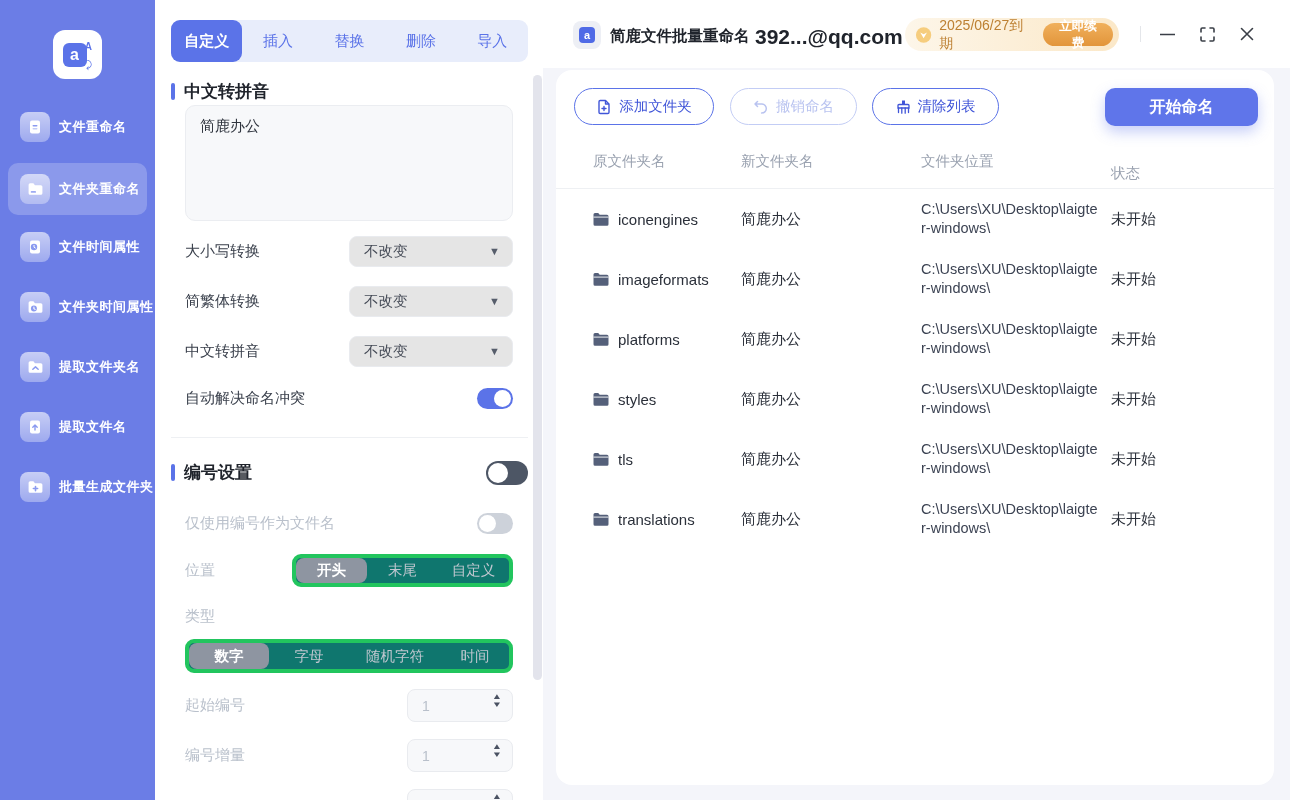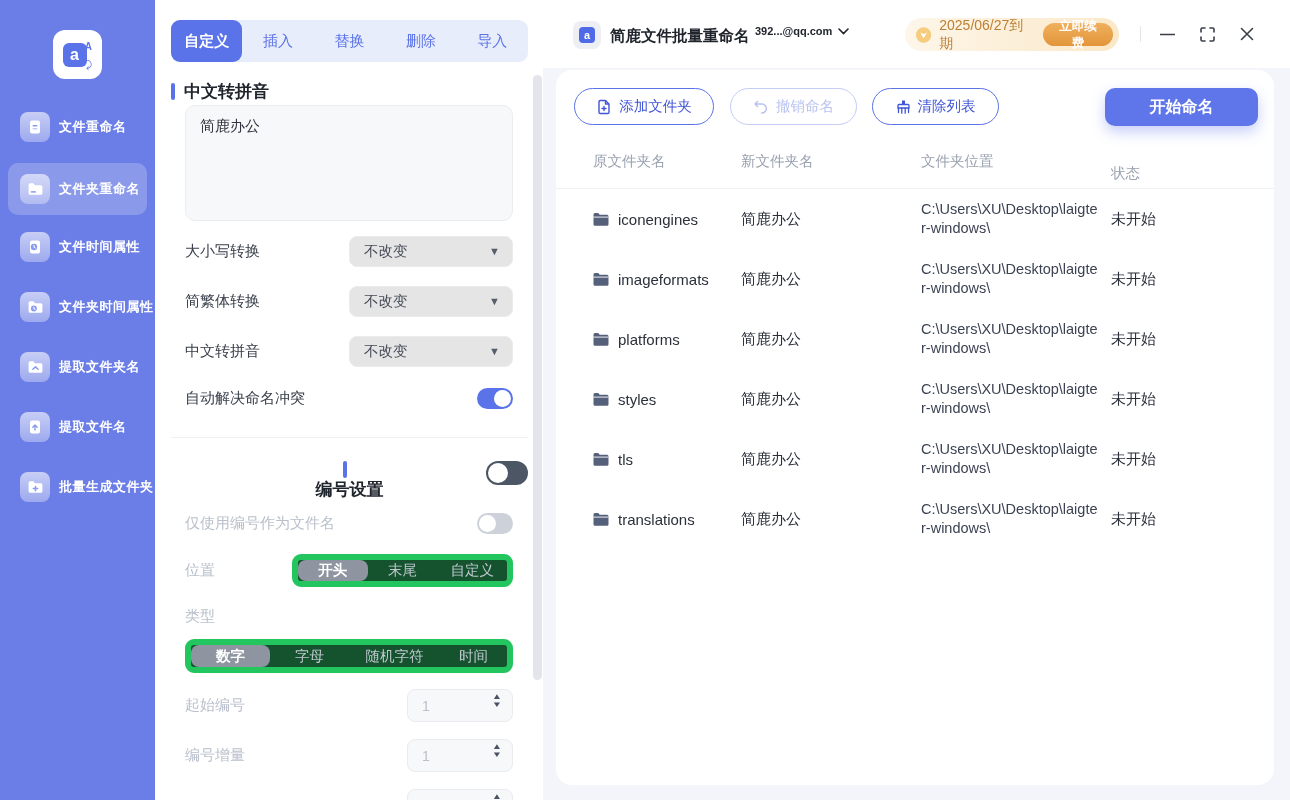--- a/index.html
+++ b/index.html
@@ -43,41 +43,41 @@
                border-radius:8px; display:flex; align-items:center; padding:0 12px 0 14px; cursor:pointer; }
   .selectbox .sel-val { font-size:14.5px; color:#454b57; flex:1; }
   .caret { color:#565d6b; font-size:11px; line-height:1; }
   .toggle { position:absolute; right:0; width:36px; height:21px; border-radius:11px; cursor:pointer; }
   .toggle .knob { position:absolute; top:2px; width:17px; height:17px; background:#fff; border-radius:50%; }
   .toggle.on { background:#5b73e8; } .toggle.on .knob { right:2px; }
   .toggle.off-dark { background:#4d5665; width:42px; height:24px; border-radius:12px; }
   .toggle.off-dark .knob { width:20px; height:20px; left:2px; }
   .toggle.off-light { background:#cdd2da; } .toggle.off-light .knob { left:2px; }
   .divider { position:absolute; left:16px; top:437px; width:357px; height:1px; background:#eef0f3; }
-  .seg { background:#14532d; border:6px solid #22c55e; border-radius:9px; display:flex; height:33px; }
+  .seg { background:#0f766e; border:4px solid #22c55e; border-radius:9px; display:flex; height:33px; }
   .seg-item { display:flex; align-items:center; justify-content:center; font-size:14.5px; color:#c1c7d0;
               border-radius:8px; cursor:pointer; }
   .seg-item.selected { background:#8e95a1; color:#fff; font-weight:700; }
   .numinput { position:absolute; right:0; width:106px; height:33px; background:#f7f8fa; border:1px solid #e9ebef;
               border-radius:8px; display:flex; align-items:center; padding-left:14px; }
   .numinput input { border:none; background:transparent; outline:none; width:60px; font-size:14px; color:#b9c0cb;
                     font-family:inherit; }
   .spin { position:absolute; right:11px; top:3px; display:flex; flex-direction:column; line-height:1; cursor:pointer; }
   .spin span { font-size:8px; color:#4a5262; transform:scaleX(1.3); }
   .mid-scroll { position:absolute; right:1px; top:75px; width:9px; height:605px; background:#e3e4ec; border-radius:5px; }
 
   
   .right { position:relative; flex:1; height:800px; background:#f4f5fa; }
   .titlebar { position:absolute; top:0; left:0; right:0; height:68px; background:#fff; }
   .app-ic { position:absolute; left:30px; top:21px; width:28px; height:28px; background:#edeff5; border-radius:8px;
             display:flex; align-items:center; justify-content:center; }
   .app-ic-a { width:16px; height:16px; background:#4f6ae6; border-radius:4px; color:#fff; font-size:11px; font-weight:700;
               display:flex; align-items:center; justify-content:center; }
   .tb-title { position:absolute; left:67px; top:26px; font-size:15.5px; font-weight:700; color:#20242c; }
-  .tb-account { position:absolute; left:212px; top:25px; font-size:11px; font-weight:700; color:#20242c; display:flex; align-items:center; cursor:pointer; }
+  .tb-account { position:absolute; left:212px; top:25px; font-size:21px; font-weight:700; color:#20242c; display:flex; align-items:center; cursor:pointer; }
   .tb-account svg { margin-left:6px; }
   .vip-badge { position:absolute; left:362px; top:18px; width:214px; height:33px; border-radius:17px;
                background:linear-gradient(90deg,#fdf6e9,#fbe8c8); display:flex; align-items:center; padding:0 6px 0 10px; }
   .vip-date { font-size:14px; color:#bd8033; margin:0 10px 0 7px; }
   .renew-btn { margin-left:auto; height:23px; padding:0 11px; border-radius:12px; border:none;
                background:linear-gradient(180deg,#f0b05c,#e2953b); color:#fff; font-size:12.5px; font-weight:700;
                display:flex; align-items:center; cursor:pointer; font-family:inherit; }
   .tb-sep { position:absolute; left:597px; top:26px; width:1px; height:16px; background:#e4e6ea; }
   .win-btn { position:absolute; top:27px; width:18px; height:14px; display:flex; align-items:center; justify-content:center; cursor:pointer; }
 
@@ -224,21 +224,21 @@
 
     <div class="form-row" style="top:387px; height:22px;">
       <span class="form-label">自动解决命名冲突</span>
       <div class="toggle on">
           <span class="knob"></span>
         </div>
     </div>
 
     <div class="divider"></div>
 
-    <div class="sec-head" style="top:461px; width:357px;flex-direction:column;">
+    <div class="sec-head" style="top:461px; width:357px;">
       <span class="sec-bar"></span>
       <span class="sec-title">编号设置</span>
       <div class="toggle off-dark" style="right:0; position:absolute;">
           <span class="knob"></span>
         </div>
     </div>
 
     <div class="form-row" style="top:512px; height:22px;">
       <span class="form-label muted">仅使用编号作为文件名</span>
       <div class="toggle off-light">

